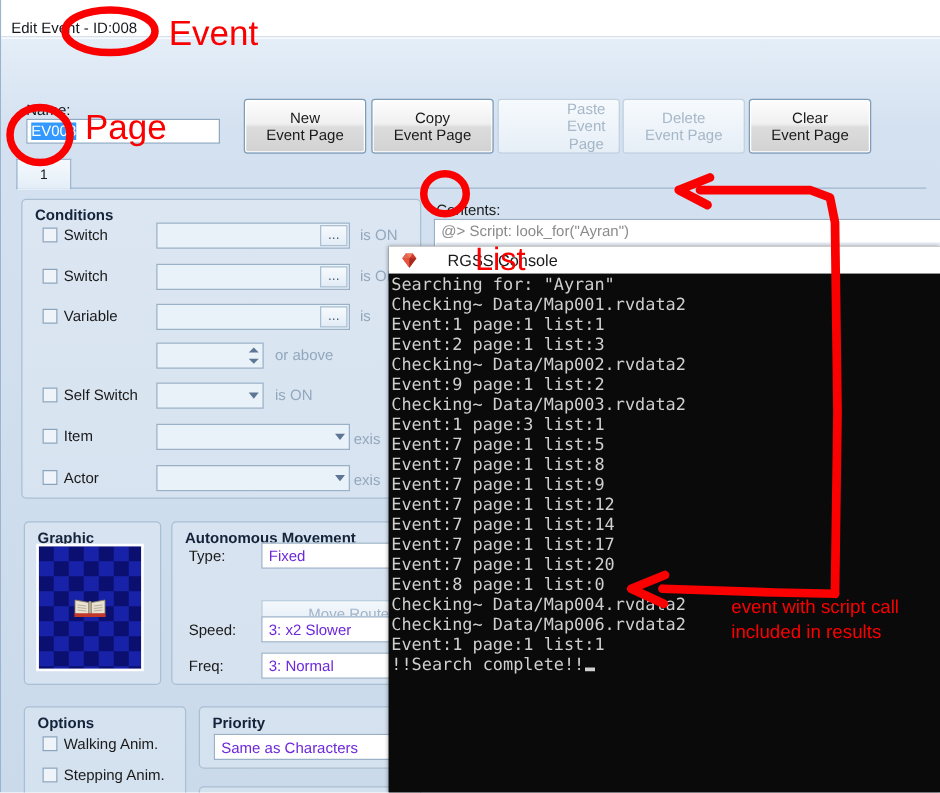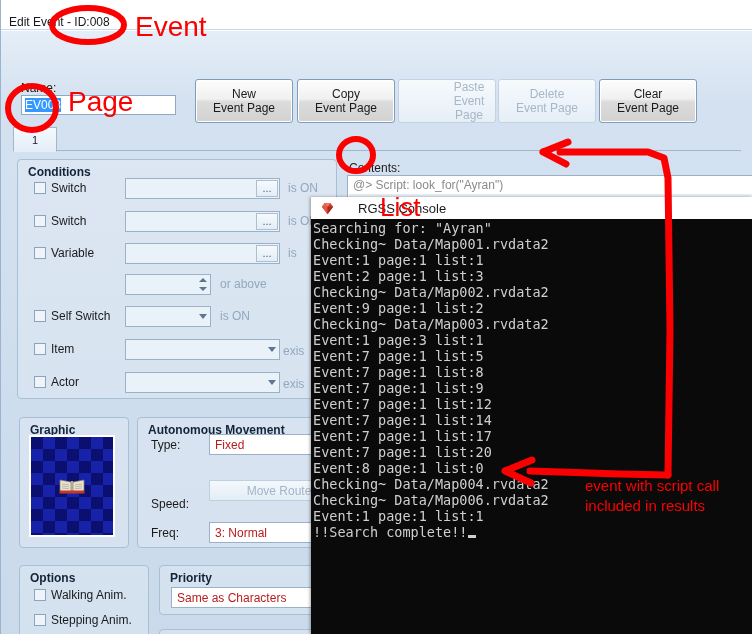--- a/index.html
+++ b/index.html
@@ -149,21 +149,21 @@
   #gfx-book{
     position:absolute;left:50%;top:50%;transform:translate(-50%,-50%);
     width:26px;height:16px;
   }
 
   
   .wlbl{position:absolute;font-size:12px;color:#1a1a1a;}
   .wfld{
     position:absolute;height:21px;background:#ffffff;
     border:1px solid #9ab1c8;box-sizing:border-box;
-    font-size:12px;color:#b91c1c;padding:3px 5px;white-space:nowrap;
+    font-size:12px;color:#6d28d9;padding:3px 5px;white-space:nowrap;
   }
   .wbtn{
     position:absolute;height:21px;
     background:linear-gradient(to bottom,#f4f8fc,#e4edf6);
     border:1px solid #bdd0e0;box-sizing:border-box;
     font-size:12px;color:#a2b5c8;padding:3px 5px;text-align:center;
   }
 
   
   #contents-label{position:absolute;left:348px;top:130px;font-size:12px;color:#1a1a1a;}
@@ -345,20 +345,23 @@
       <span class="gt">Autonomous Movement</span>
     </div>
     <span class="wlbl" style="left:150px;top:407px;">Type:</span>
     <div class="wfld" style="left:208px;top:403px;width:128px;">
       <span>Fixed</span>
     </div>
     <div class="wbtn" style="left:208px;top:449px;width:128px;padding-left:27px;">
       <span>Move Route...</span>
     </div>
     <span class="wlbl" style="left:150px;top:466px;">Speed:</span>
+    <div class="wfld" style="left:208px;top:462px;width:128px;">
+      <span>3: x2 Slower</span>
+    </div>
     <span class="wlbl" style="left:150px;top:495px;">Freq:</span>
     <div class="wfld" style="left:208px;top:491px;width:128px;">
       <span>3: Normal</span>
     </div>
 
     <div class="group" id="grp-options">
       <span class="gt">Options</span>
     </div>
     <span class="cbrow" style="left:33px;top:557px;">
       <span class="cb"></span><span>Walking Anim.</span>

